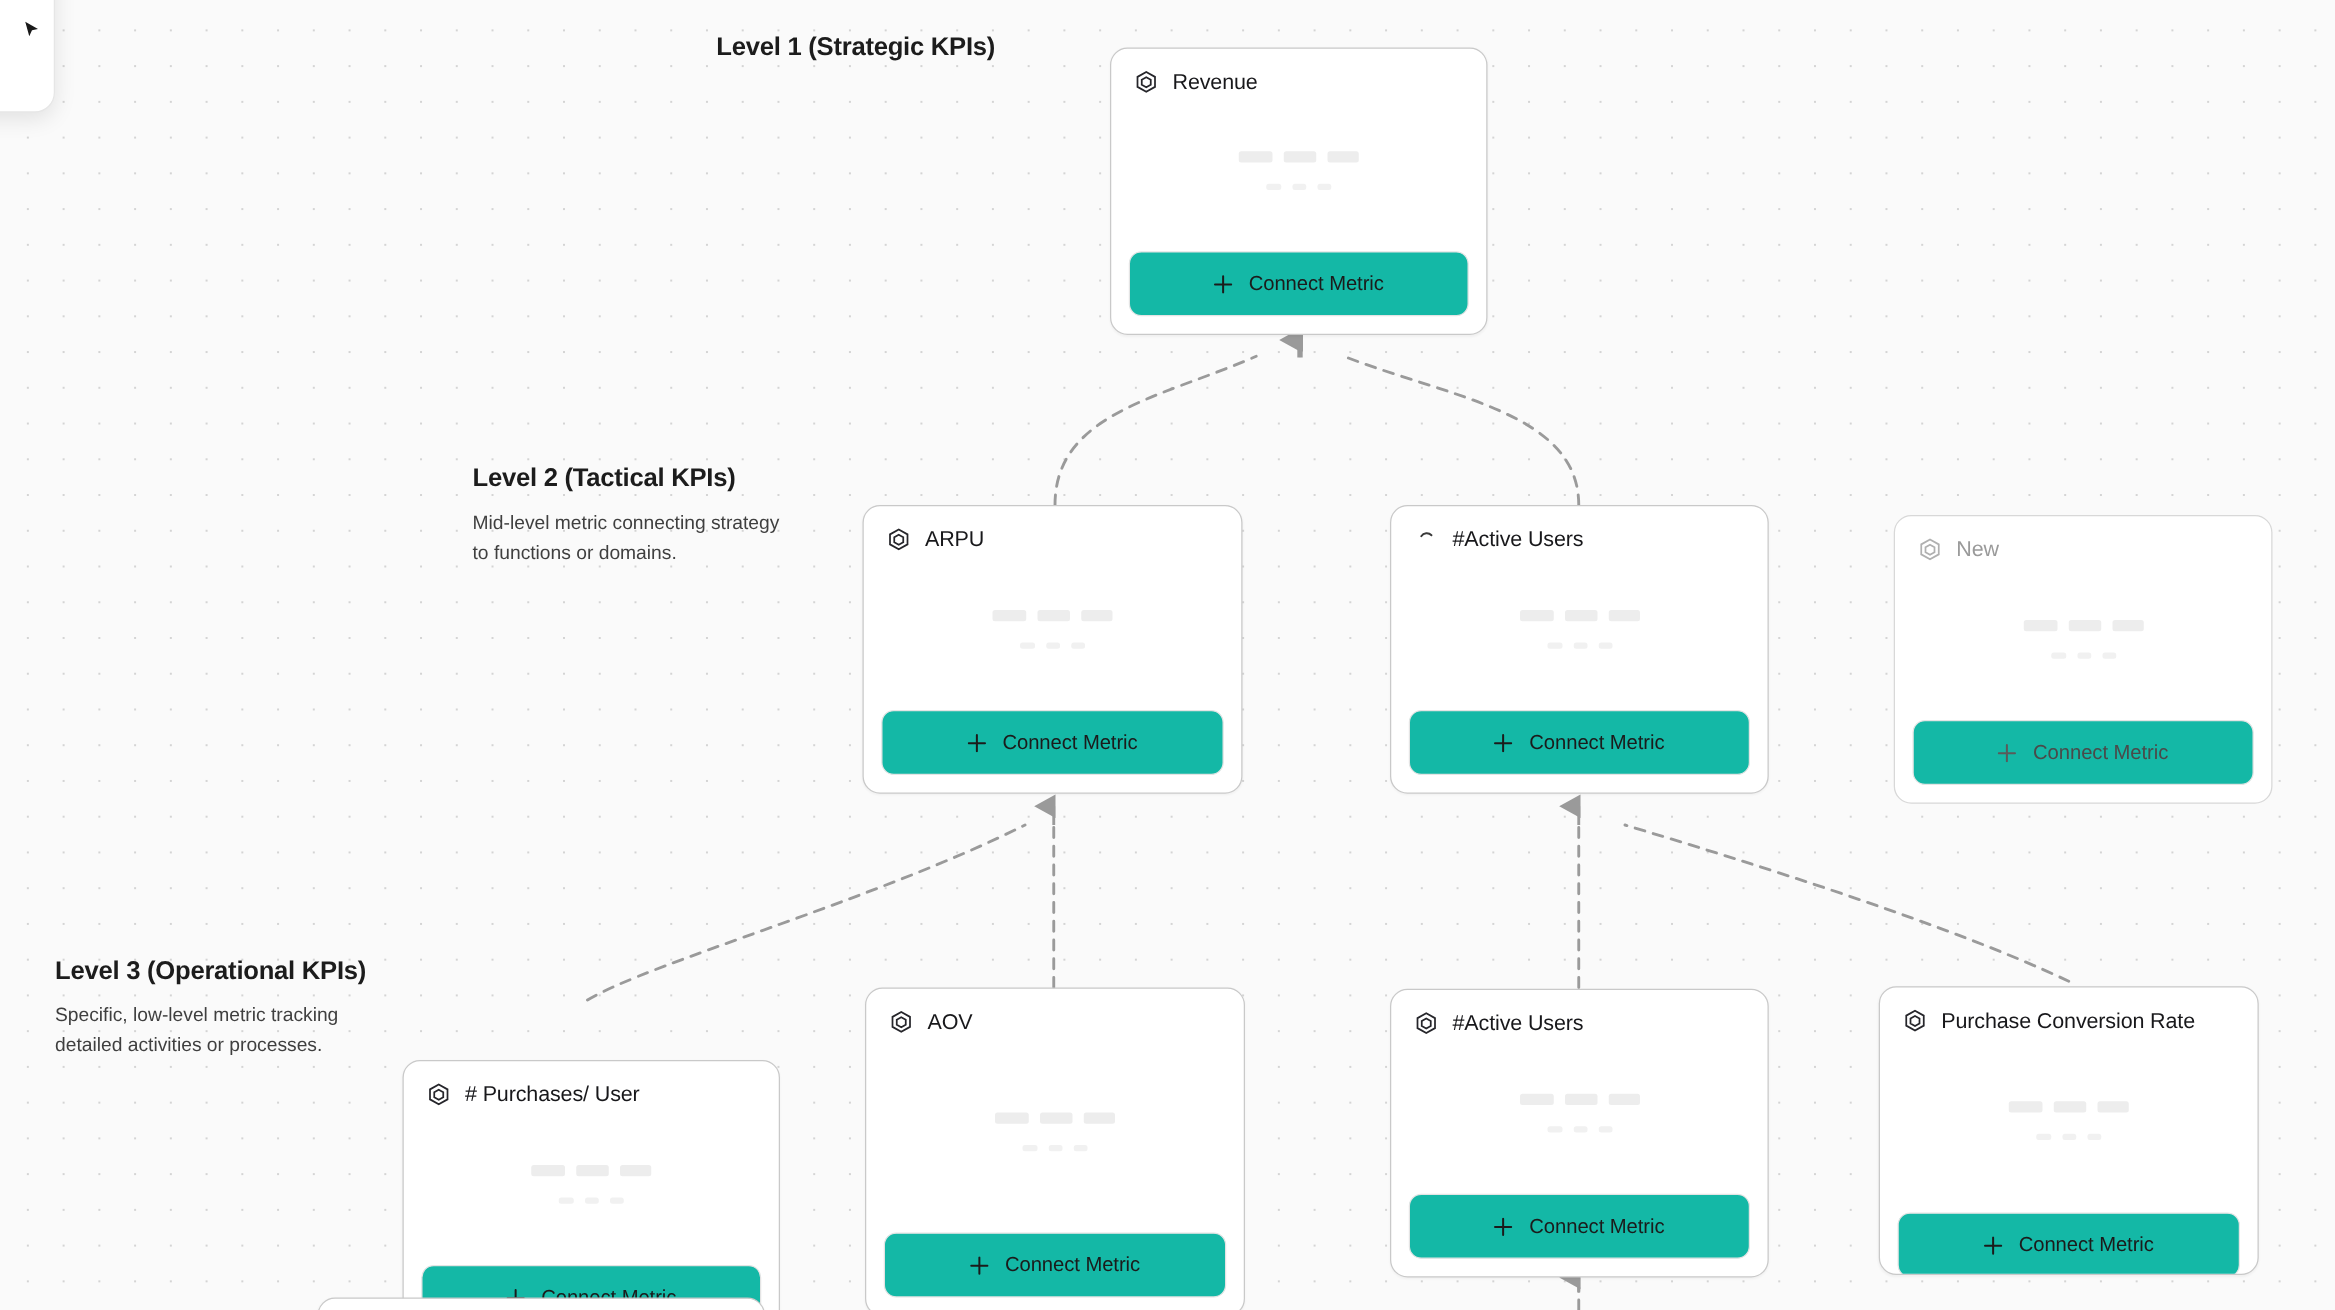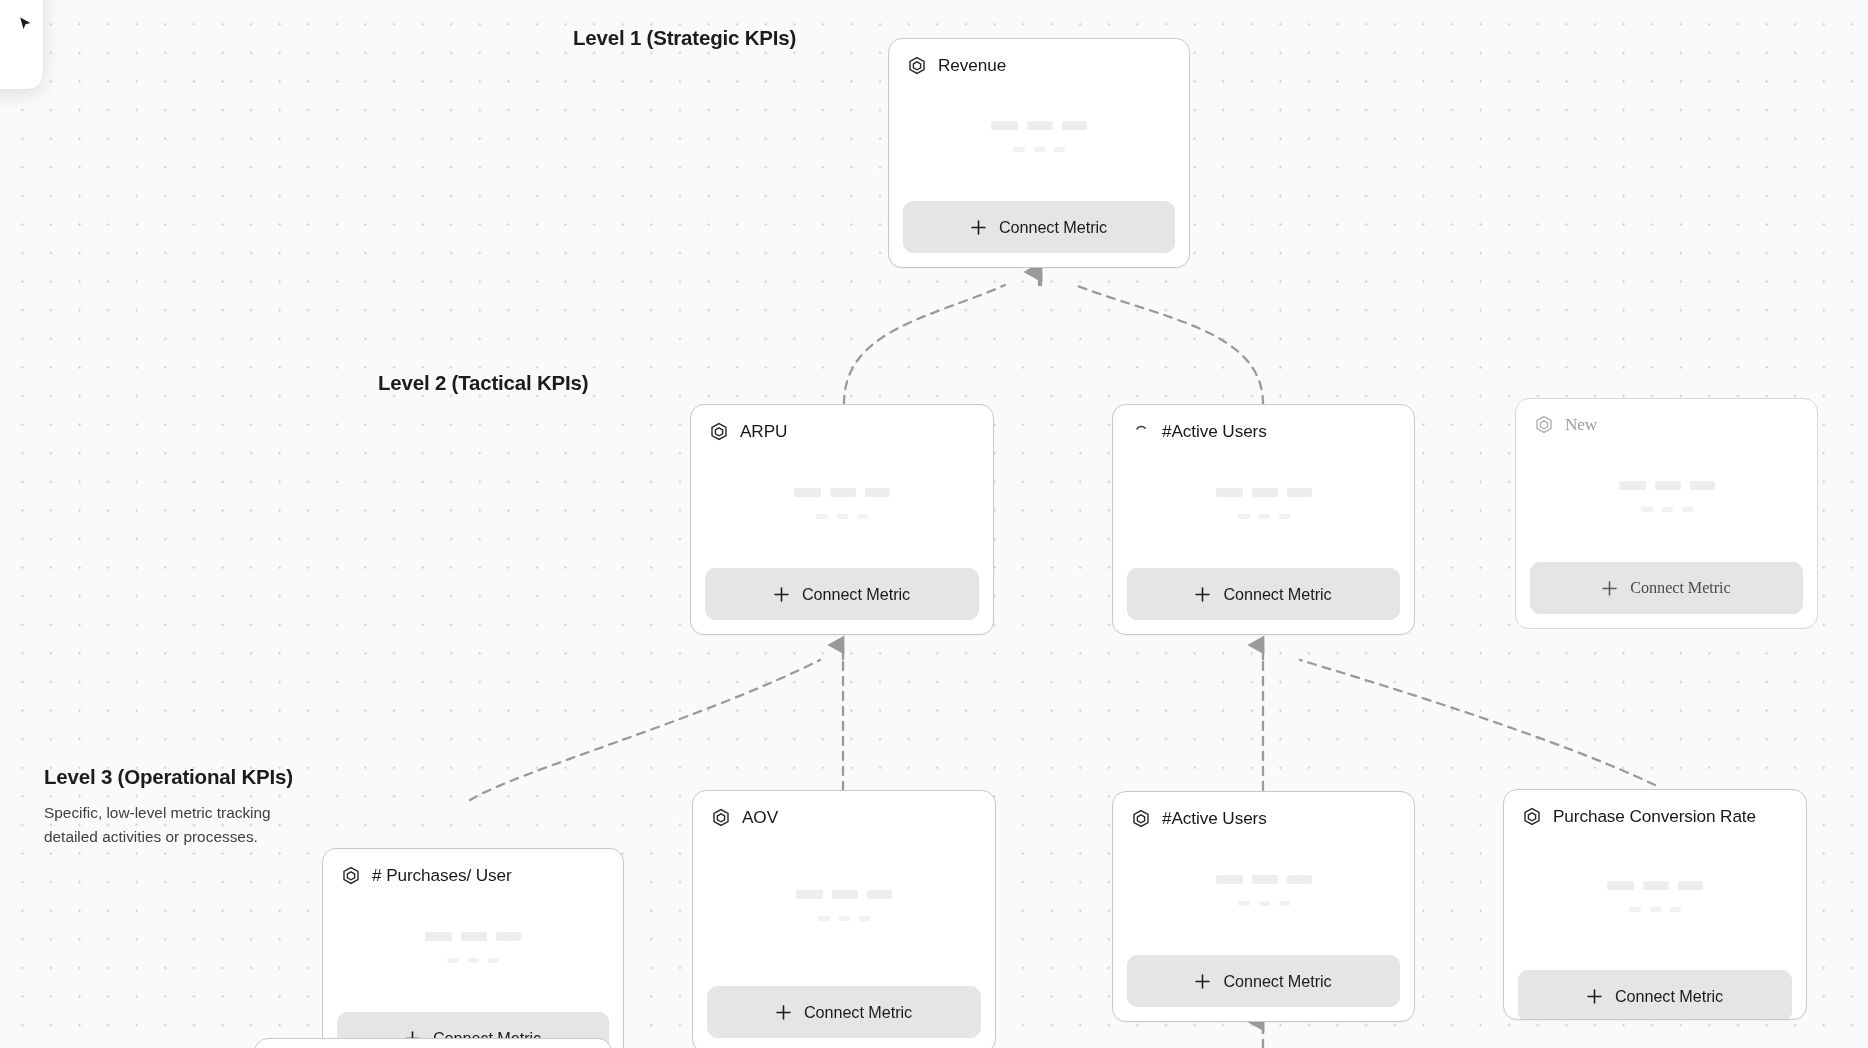--- a/index.html
+++ b/index.html
@@ -71,21 +71,21 @@
   .sk-row.small .sk.w1 { width: 12px; }
   .sk-row.small .sk.w2 { width: 11px; }
   .sk-row.small .sk.w3 { width: 11px; }
 
   
   .connect-btn {
     margin: 0 14px 14px 14px;
     height: 52px; flex: 0 0 52px;
     border: 1px solid #e4e4e4;
     border-radius: 10px;
-    background: #e5e5e5;
+    background: #14b8a6;
     display: flex; align-items: center; justify-content: center; gap: 13px;
     cursor: pointer;
   }
   .plus-icon { width: 15px; height: 15px; display: block; }
   .connect-label {
     font-size: 16.2px; color: #1b1b1b; font-weight: 400;
     letter-spacing: -0.05px; white-space: nowrap;
   }
 
   
@@ -143,20 +143,21 @@
       <path d="M2.2 1.4 L12.4 7.1 L7.6 8.2 L5.4 12.9 Z" fill="#1a1a1a"></path>
     </svg>
   </div>
 
   <div class="level-block" style="left:573px; top:26px; width:265px;">
     <div class="level-title">Level 1 (Strategic KPIs)</div>
   </div>
 
   <div class="level-block" style="left:378px; top:371px; width:265px;">
     <div class="level-title">Level 2 (Tactical KPIs)</div>
+    <div class="level-desc">Mid-level metric connecting strategy to functions or domains.</div>
   </div>
 
   <div class="level-block" style="left:44px; top:765px; width:270px;">
     <div class="level-title">Level 3 (Operational KPIs)</div>
     <div class="level-desc">Specific, low-level metric tracking detailed activities or processes.</div>
   </div>
 
   <div class="card" style="left:888px; top:38px; width:302px; height:230px;">
     <div class="card-head">
       <svg class="card-icon" viewBox="0 0 20 20">
@@ -233,21 +234,21 @@
       </div>
     </div>
     <div class="connect-btn">
       <svg class="plus-icon" viewBox="0 0 15 15">
         <path d="M7.5 1 L7.5 14 M1 7.5 L14 7.5" stroke="#1b1b1b" stroke-width="1.6" stroke-linecap="round"></path>
       </svg>
       <span class="connect-label">Connect Metric</span>
     </div>
   </div>
 
-  <div class="card ghost" style="left:1515px; top:398px; width:303px; height:231px;font-family:Liberation Serif, serif;">
+  <div class="card ghost" style="left:1515px; top:412px; width:303px; height:231px;">
     <div class="card-head">
       <svg class="card-icon" viewBox="0 0 20 20">
         <path d="M10 1.6 L17 5.5 L17 13.5 L10 17.4 L3 13.5 L3 5.5 Z" fill="none" stroke="#b0b0b0" stroke-width="1.4"></path>
         <path d="M10 5.8 L13.6 7.8 L13.6 11.8 L10 13.8 L6.4 11.8 L6.4 7.8 Z" fill="none" stroke="#b0b0b0" stroke-width="1.4"></path>
       </svg>
       <div class="card-title">New</div>
     </div>
     <div class="card-body">
       <div class="sk-row">
         <span class="sk w1"></span>

